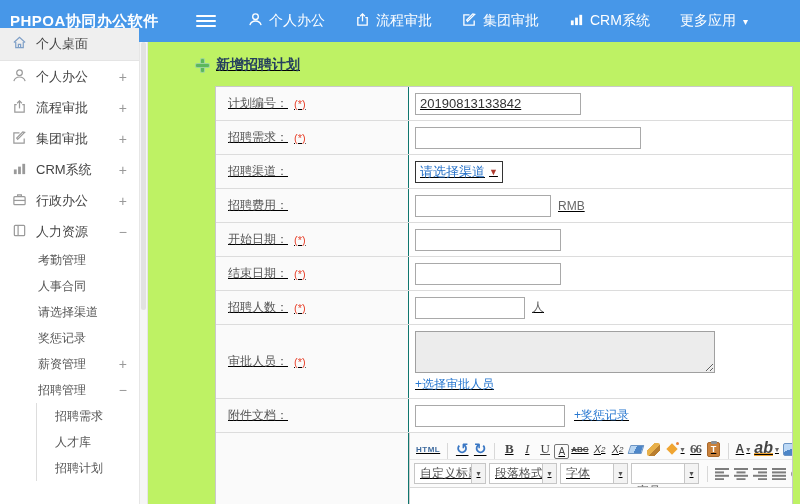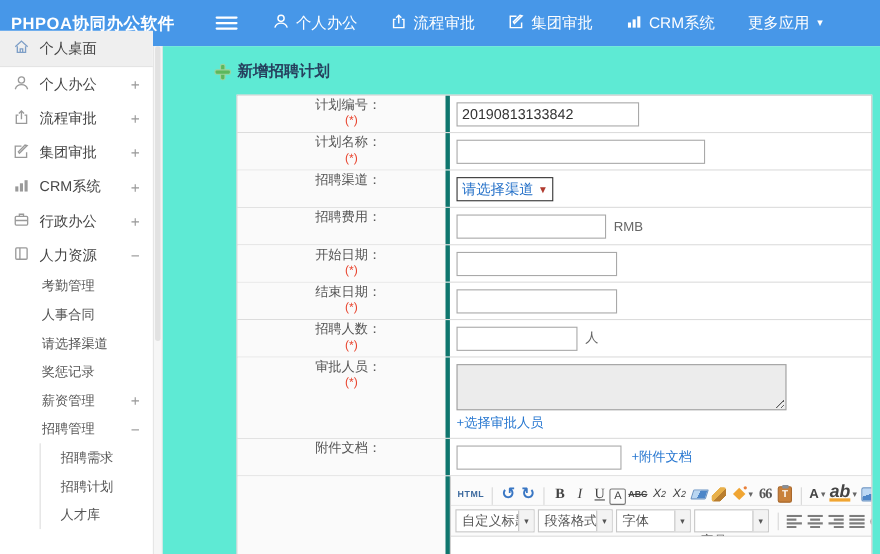--- a/index.html
+++ b/index.html
@@ -24,32 +24,32 @@
   .sb-item svg { margin-right:9px; flex:0 0 auto; }
   .sb-label { flex:1; white-space:nowrap; overflow:hidden; }
   .sb-expand { color:#999; font-size:14px; font-weight:400; }
   .sb-sub .sb-item { height:26px; padding-left:38px; font-size:12px; color:#555; }
   .sb-sub3 { border-left:1px solid #ddd; margin-left:36px; }
   .sb-sub3 .sb-item { height:26px; padding-left:18px; font-size:12px; color:#555;font-family:Liberation Serif, serif; }
   .sb-scrollbar { position:absolute; top:42px; left:139px; width:9px; bottom:0; background:#f6f6f6; border-left:1px solid #e6e6e6; border-right:1px solid #e6e6e6; }
   .sb-thumb { position:absolute; top:0; left:1px; width:5px; height:58%; background:#e2e2e2; border-radius:3px; }
 
   
-  .content { position:absolute; top:42px; left:148px; right:0; bottom:0; background:#5eead4; overflow:hidden; }
+  .content { position:absolute; top:42px; left:148px; right:0; bottom:0; background:#bef264; overflow:hidden;text-decoration:underline; }
   .page-title { margin:14px 0 0 48px; display:flex; align-items:center; }
   .plus-ic { position:relative; width:13px; height:13px; margin-right:7px; }
   .plus-ic::before { content:""; position:absolute; left:5px; top:0; width:3px; height:13px; background:#5cb85c; border-radius:1px; box-shadow:0 0 0 1px #9bd49b; }
   .plus-ic::after { content:""; position:absolute; top:5px; left:0; width:13px; height:3px; background:#5cb85c; border-radius:1px; box-shadow:0 0 0 1px #9bd49b; }
   .page-title span { font-size:14px; font-weight:bold; color:#26405e; }
 
   
   .ftable { margin:12px 0 0 67px; width:578px; background:#fff; border:1px solid #c9c9c9; }
   .frow { display:flex; height:34px; border-bottom:1px solid #dcdcdc; }
   .frow:last-child { border-bottom:none; }
-  .fl { width:193px; background:#fafafa; border-right:4px solid #0f766e; display:flex; align-items:center; padding-left:12px;flex-direction:column; }
+  .fl { width:193px; background:#fafafa; border-right:1px solid #0f766e; display:flex; align-items:center; padding-left:12px; }
   .fl .lbl { font-size:12px; color:#555; }
   .req { font-size:11px; color:#e8442e; margin-left:6px; }
   .fv { flex:1; display:flex; align-items:center; padding:0 6px; min-width:0; }
   .tin { height:22px; border:1px solid #a9a9a9; background:#fff; font-size:13px; color:#333; padding:0 4px; font-family:"Liberation Sans","DejaVu Sans",sans-serif; }
   .unit { font-size:12px; color:#666; margin-left:7px; }
   .chan-select { display:inline-flex; align-items:center; border:1px solid #333; background:#fff; padding:1px 4px; cursor:pointer; }
   .chan-select .ctext { font-size:13px; color:#2470c8; }
   .chan-select .ccaret { font-size:9px; color:#b03a2e; margin-left:4px; }
   .frow-area { height:74px; }
   .frow-area .fv { flex-direction:column; align-items:flex-start; justify-content:flex-start; padding-top:6px; }
@@ -234,24 +234,24 @@
         <span class="sb-label">招聘管理</span>
         <span class="sb-expand">−</span>
       </div>
     </div>
 
     <div class="sb-sub3">
       <div class="sb-item">
         <span class="sb-label">招聘需求</span>
       </div>
       <div class="sb-item">
+        <span class="sb-label">人才库</span>
+      </div>
+      <div class="sb-item">
         <span class="sb-label">招聘计划</span>
-      </div>
-      <div class="sb-item">
-        <span class="sb-label">人才库</span>
       </div>
     </div>
   </div>
 
   <div class="sb-scrollbar">
     <div class="sb-thumb"></div>
   </div>
 
   <div class="content">
 
@@ -267,21 +267,21 @@
           <span class="lbl">计划编号：</span>
           <span class="req">(*)</span>
         </div>
         <div class="fv">
           <input class="tin" style="width: 166px;" type="text" value="20190813133842">
         </div>
       </div>
 
       <div class="frow">
         <div class="fl">
-          <span class="lbl">计划名称：</span>
+          <span class="lbl">招聘需求：</span>
           <span class="req">(*)</span>
         </div>
         <div class="fv">
           <input class="tin" style="width: 226px;" type="text">
         </div>
       </div>
 
       <div class="frow">
         <div class="fl">
           <span class="lbl">招聘渠道：</span>
@@ -345,21 +345,21 @@
           <a class="blue-link">+选择审批人员</a>
         </div>
       </div>
 
       <div class="frow frow-attach">
         <div class="fl">
           <span class="lbl">附件文档：</span>
         </div>
         <div class="fv">
           <input class="tin" style="width: 150px;" type="text">
-          <a class="blue-link">+附件文档</a>
+          <a class="blue-link">+奖惩记录</a>
         </div>
       </div>
 
       <div class="frow frow-editor">
         <div class="fl"></div>
         <div class="fv">
           <div class="edwrap">
             <div class="toolbar">
               <div class="trow trow1">
                 <span class="tbtn b-html">HTML</span>

